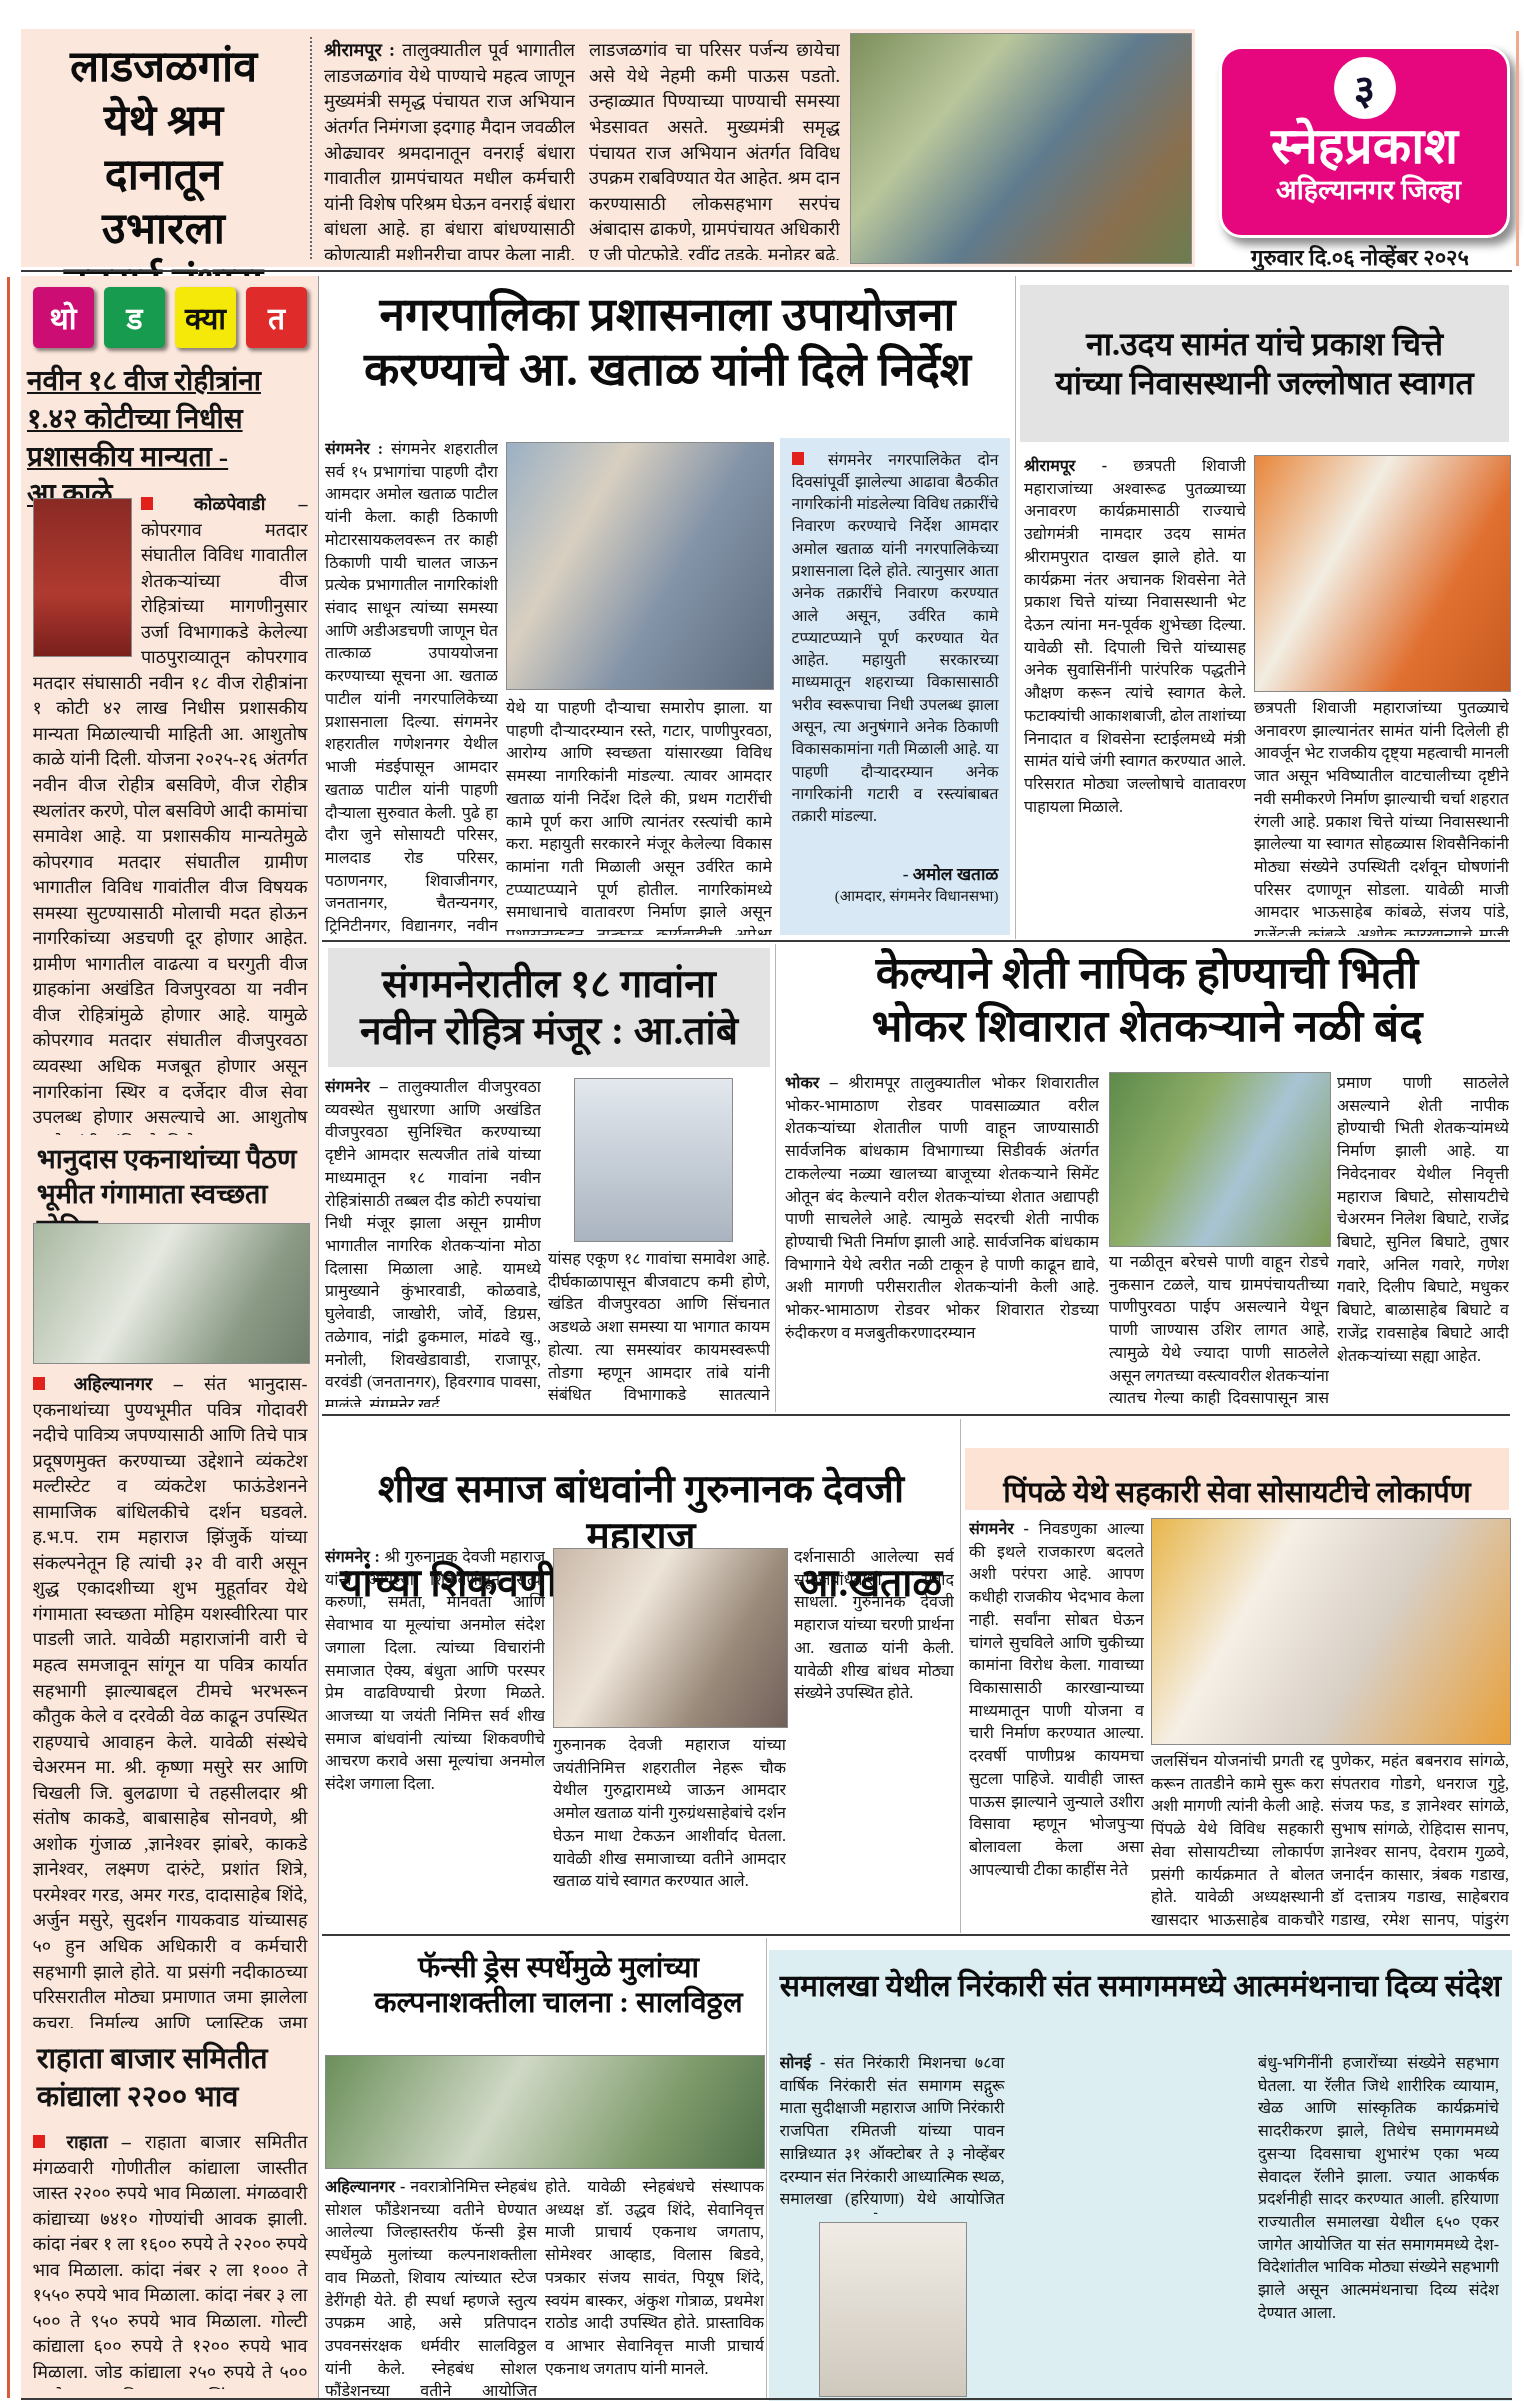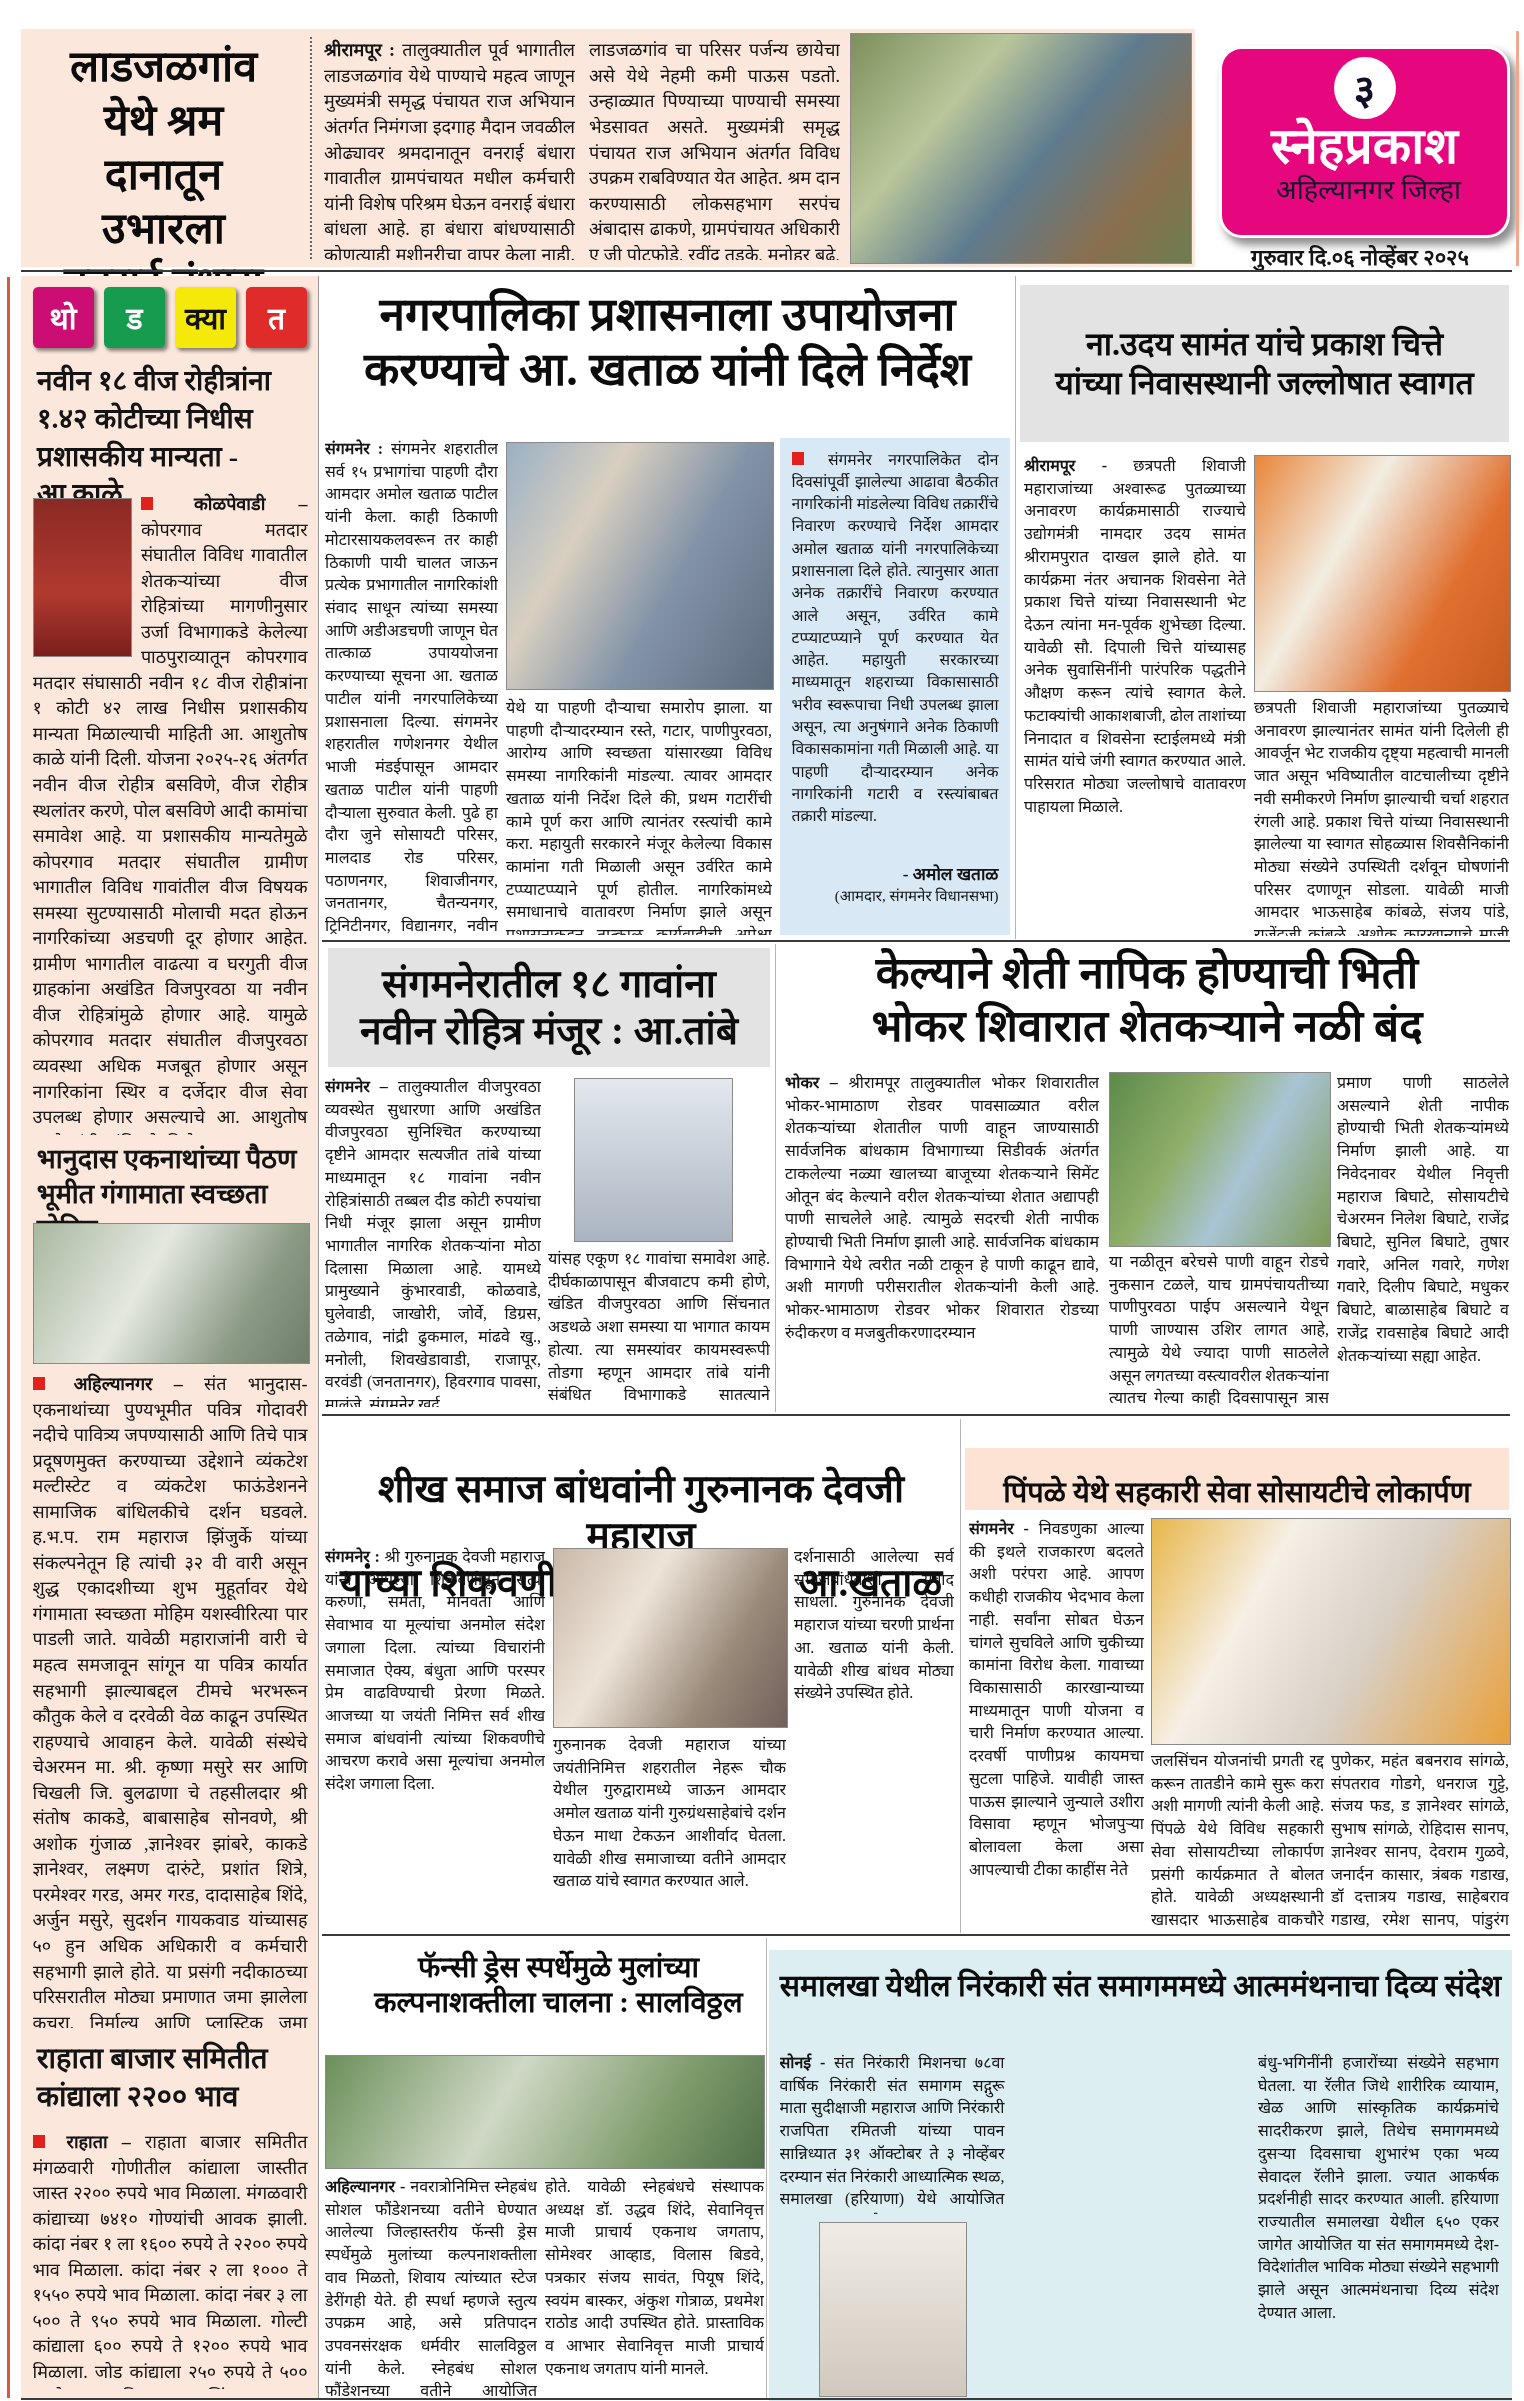--- a/index.html
+++ b/index.html
@@ -21,21 +21,21 @@
                  font-weight:bold; font-size:30px; color:#ffffff; border-radius:5.2px; box-shadow:2.1px 2.6px 3.7px rgba(0,0,0,.45); }
   .bb0 { background:#cc0e74; }
   .bb1 { background:#169b4f; }
   .bb2 { background:#f4e908; color:#111 !important; }
   .bb3 { background:#e02b2b; }
   .masthead-box { position:absolute; left:1219px; top:46px; width:285px; height:186px; background:#e6077e;
                   border-radius:23px; border:3.1px solid #ffffff; box-shadow:5.2px 6.3px 8.4px rgba(0,0,0,.45); text-align:center; }
   .m-circle { width:62px; height:62px; border-radius:50%; background:#ffffff; margin:8.4px auto 0 auto;
               display:flex; align-items:center; justify-content:center; font-weight:bold; font-size:41px; color:#10102a; }
   .m-title { color:#ffffff; font-weight:bold; font-size:50px; line-height:1.05; margin-top:1px; }
-  .m-edition { color:#0f172a; font-weight:normal; font-size:27px; line-height:1.1; margin-top:3.1px;padding-left:8px; }
+  .m-edition { color:#ffffff; font-weight:bold; font-size:27px; line-height:1.1; margin-top:3.1px;padding-left:8px; }
   .blue-box { position:absolute; background:#d8e9f5; padding:10.5px 11.5px; box-sizing:border-box; overflow:hidden; }
   .sign { text-align:right; font-weight:bold; font-size:17.3px; }
   .sign2 { text-align:right; font-size:15px; }
   .band-head { background:#fde3d4; }
   .lblue { background:#dceef2; }
   
   .ph-topstory { background:linear-gradient(130deg,#7d8f5c 0%,#b9c69b 30%,#5f7b8e 55%,#8a6f4d 80%,#6b7d4f 100%); }
   .ph-crowd   { background:linear-gradient(120deg,#9ab0c4 0%,#d8cfc0 30%,#8494a8 60%,#5d6b7d 100%); }
   .ph-orange  { background:linear-gradient(120deg,#e8853a 0%,#f2ede2 35%,#e07030 70%,#c85a20 100%); }
   .ph-portrait{ background:linear-gradient(180deg,#e3e8ee 0%,#aab4c0 100%); }
@@ -82,21 +82,21 @@
   <div class="abs" style="left:1516px;top:31px;width:2.6px;height:235px;background:#f0a890;"></div>
 
   <div class="rule-h" style="left:21px;top:270px;width:1491px;"></div>
 
   <div class="abs peach" style="left:21px;top:276px;width:297px;height:2122px;border-right:1px solid #999;">
     <div class="brief-block bb0" style="left:11.5px;top:10.5px;">थो</div>
     <div class="brief-block bb1" style="left:83px;top:10.5px;">ड</div>
     <div class="brief-block bb2" style="left:154px;top:10.5px;">क्या</div>
     <div class="brief-block bb3" style="left:225px;top:10.5px;">त</div>
 
-    <div class="abs" style="left:16px;top:86px;width:269px;font-weight:bold;font-size:28px;line-height:1.35;">नवीन १८ वीज रोहीत्रांना १.४२ कोटीच्या निधीस प्रशासकीय मान्यता - आ.काळे</div>
+    <div class="abs" style="left:6px;top:86px;width:269px;font-weight:bold;font-size:28px;line-height:1.35;text-decoration:underline;">नवीन १८ वीज रोहीत्रांना १.४२ कोटीच्या निधीस प्रशासकीय मान्यता - आ.काळे</div>
 
     <div class="body-col big-col" style="left:11.5px;top:216px;width:275px;height:643px;position:absolute;">
       <div class="photo ph-red" style="position:static;float:left;width:97px;height:157px;margin:6.3px 9.4px 4.2px 0;"></div>
       <span class="red-bullet"></span>
       <b class="dateline">कोळपेवाडी –</b>
       <span>कोपरगाव मतदार संघातील विविध गावातील शेतकऱ्यांच्या वीज रोहित्रांच्या मागणीनुसार उर्जा विभागाकडे केलेल्या पाठपुराव्यातून कोपरगाव मतदार संघासाठी नवीन १८ वीज रोहीत्रांना १ कोटी ४२ लाख निधीस प्रशासकीय मान्यता मिळाल्याची माहिती आ. आशुतोष काळे यांनी दिली. योजना २०२५-२६ अंतर्गत नवीन वीज रोहीत्र बसविणे, वीज रोहीत्र स्थलांतर करणे, पोल बसविणे आदी कामांचा समावेश आहे. या प्रशासकीय मान्यतेमुळे कोपरगाव मतदार संघातील ग्रामीण भागातील विविध गावांतील वीज विषयक समस्या सुटण्यासाठी मोलाची मदत होऊन नागरिकांच्या अडचणी दूर होणार आहेत. ग्रामीण भागातील वाढत्या व घरगुती वीज ग्राहकांना अखंडित विजपुरवठा या नवीन वीज रोहित्रांमुळे होणार आहे. यामुळे कोपरगाव मतदार संघातील वीजपुरवठा व्यवस्था अधिक मजबूत होणार असून नागरिकांना स्थिर व दर्जेदार वीज सेवा उपलब्ध होणार असल्याचे आ. आशुतोष काळे यांनी सांगितले. विजेच्या समस्या बाबत आ. काळे यांच्याकडे मांडलेल्या अडचणी त्यांनी समजून घेवून नवीन वीज रोहित्रांसाठी त्यांच्या पाठपुराव्यातून प्रशासकीय मान्यता मिळाली असून विजेच्या समस्या दूर होण्यास मदत होणार असल्यामुळे नागरीकांमध्ये आनंदाचे वातावरण पसरले आहे.</span>
     </div>
 
     <div class="abs" style="left:15.7px;top:866px;width:272px;font-weight:bold;font-size:27px;line-height:1.3;">भानुदास एकनाथांच्या पैठण भूमीत गंगामाता स्वच्छता मोहिम</div>
     <div class="photo ph-clean" style="left:11.5px;top:947px;width:275px;height:139px;"></div>

